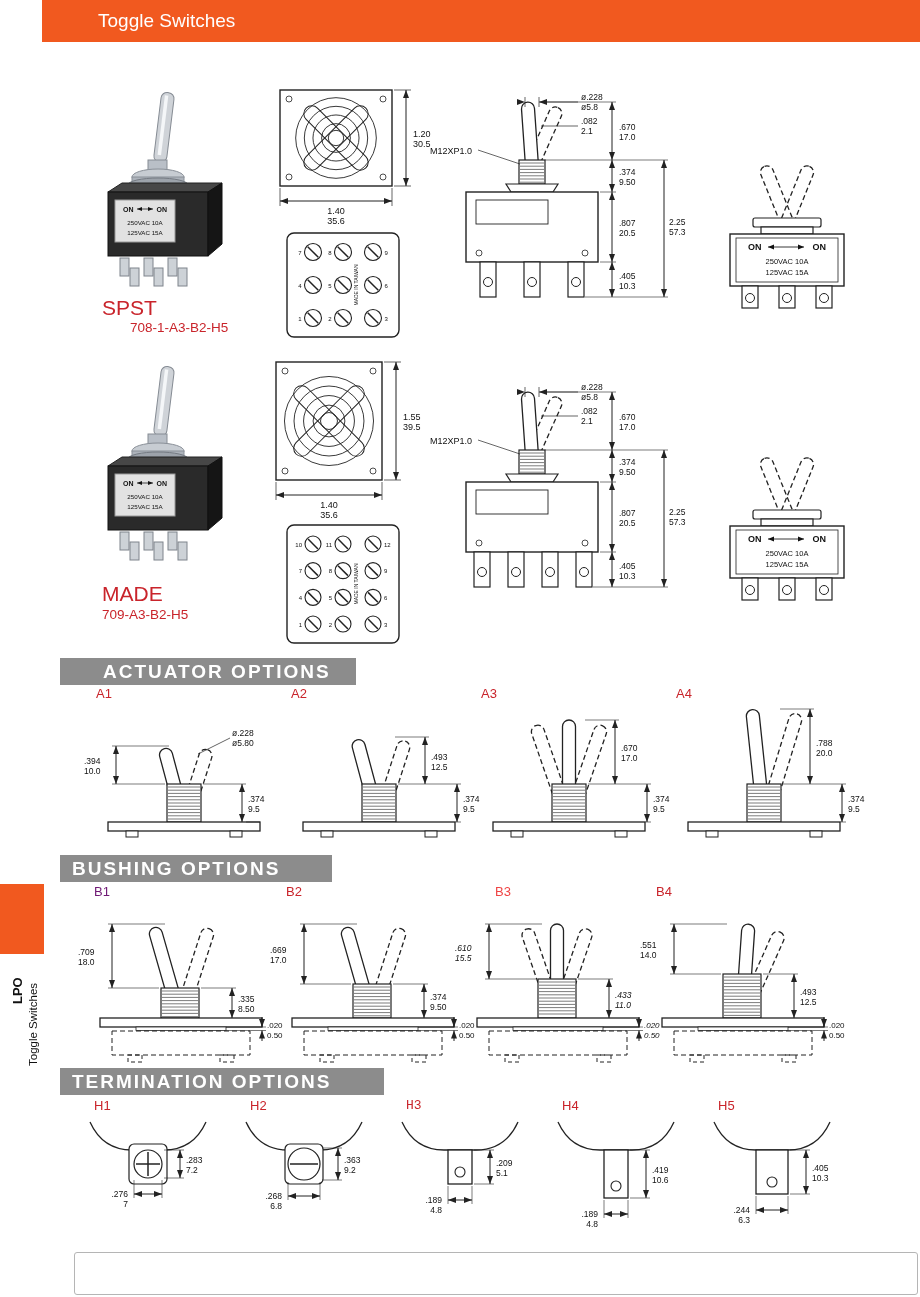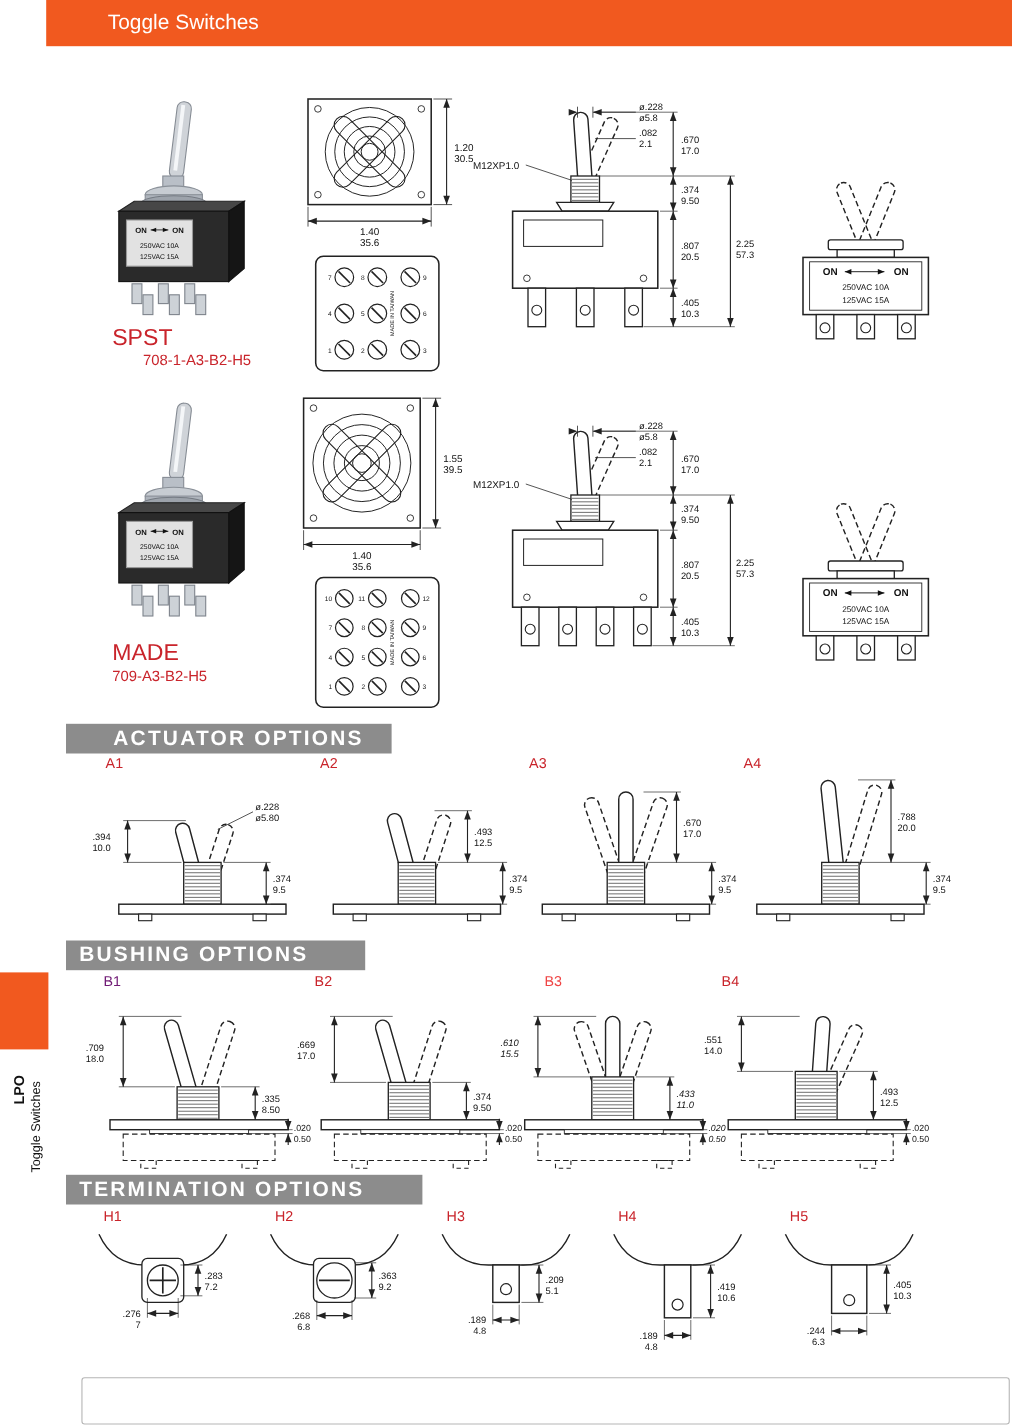--- a/index.html
+++ b/index.html
@@ -803,21 +803,21 @@
         <text x="116" y="45" fill="#111" font-size="8.5" text-anchor="start">.363</text>
         <text x="116" y="55" fill="#111" font-size="8.5" text-anchor="start">9.2</text>
         <line x1="60" y1="64" x2="60" y2="82" stroke="#222" stroke-width="0.6"></line>
         <line x1="92" y1="64" x2="92" y2="82" stroke="#222" stroke-width="0.6"></line>
         <line x1="60" y1="78" x2="92" y2="78" stroke="#222" stroke-width="1"></line>
         <polygon points="60,78 68,75 68,81" fill="#222"></polygon>
         <polygon points="92,78 84,75 84,81" fill="#222"></polygon>
         <text x="54" y="81" fill="#111" font-size="8.5" text-anchor="end">.268</text>
         <text x="54" y="91" fill="#111" font-size="8.5" text-anchor="end">6.8</text>
       </svg></div>
-    <div class="optlabel" style="position: absolute; left: 406px; top: 1098px; color: rgb(201, 36, 43);">H3</div>
+    <div class="optlabel" style="position: absolute; left: 406px; top: 1098px; color: rgb(201, 36, 43); font-family: Liberation Mono, monospace;">H3</div>
     <div style="position: absolute; left: 384px; top: 1118px;"><svg viewBox="0 0 152 124" width="152" height="124">
         <path d="M18,4 C28,26 44,32 60,32 L92,32 C108,32 124,26 134,4" fill="none" stroke="#222" stroke-width="1.3"></path>
         <rect x="64" y="32" width="24" height="34" fill="#fff" stroke="#222" stroke-width="1.3"></rect>
         <circle cx="76" cy="54" r="5" fill="none" stroke="#222" stroke-width="1.1"></circle>
         <line x1="90" y1="32" x2="110" y2="32" stroke="#222" stroke-width="0.6"></line>
         <line x1="90" y1="66" x2="110" y2="66" stroke="#222" stroke-width="0.6"></line>
         <line x1="106" y1="32" x2="106" y2="66" stroke="#222" stroke-width="1"></line>
         <polygon points="106,32 103,40 109,40" fill="#222"></polygon>
         <polygon points="106,66 103,58 109,58" fill="#222"></polygon>
         <text x="112" y="48" fill="#111" font-size="8.5" text-anchor="start">.209</text>

